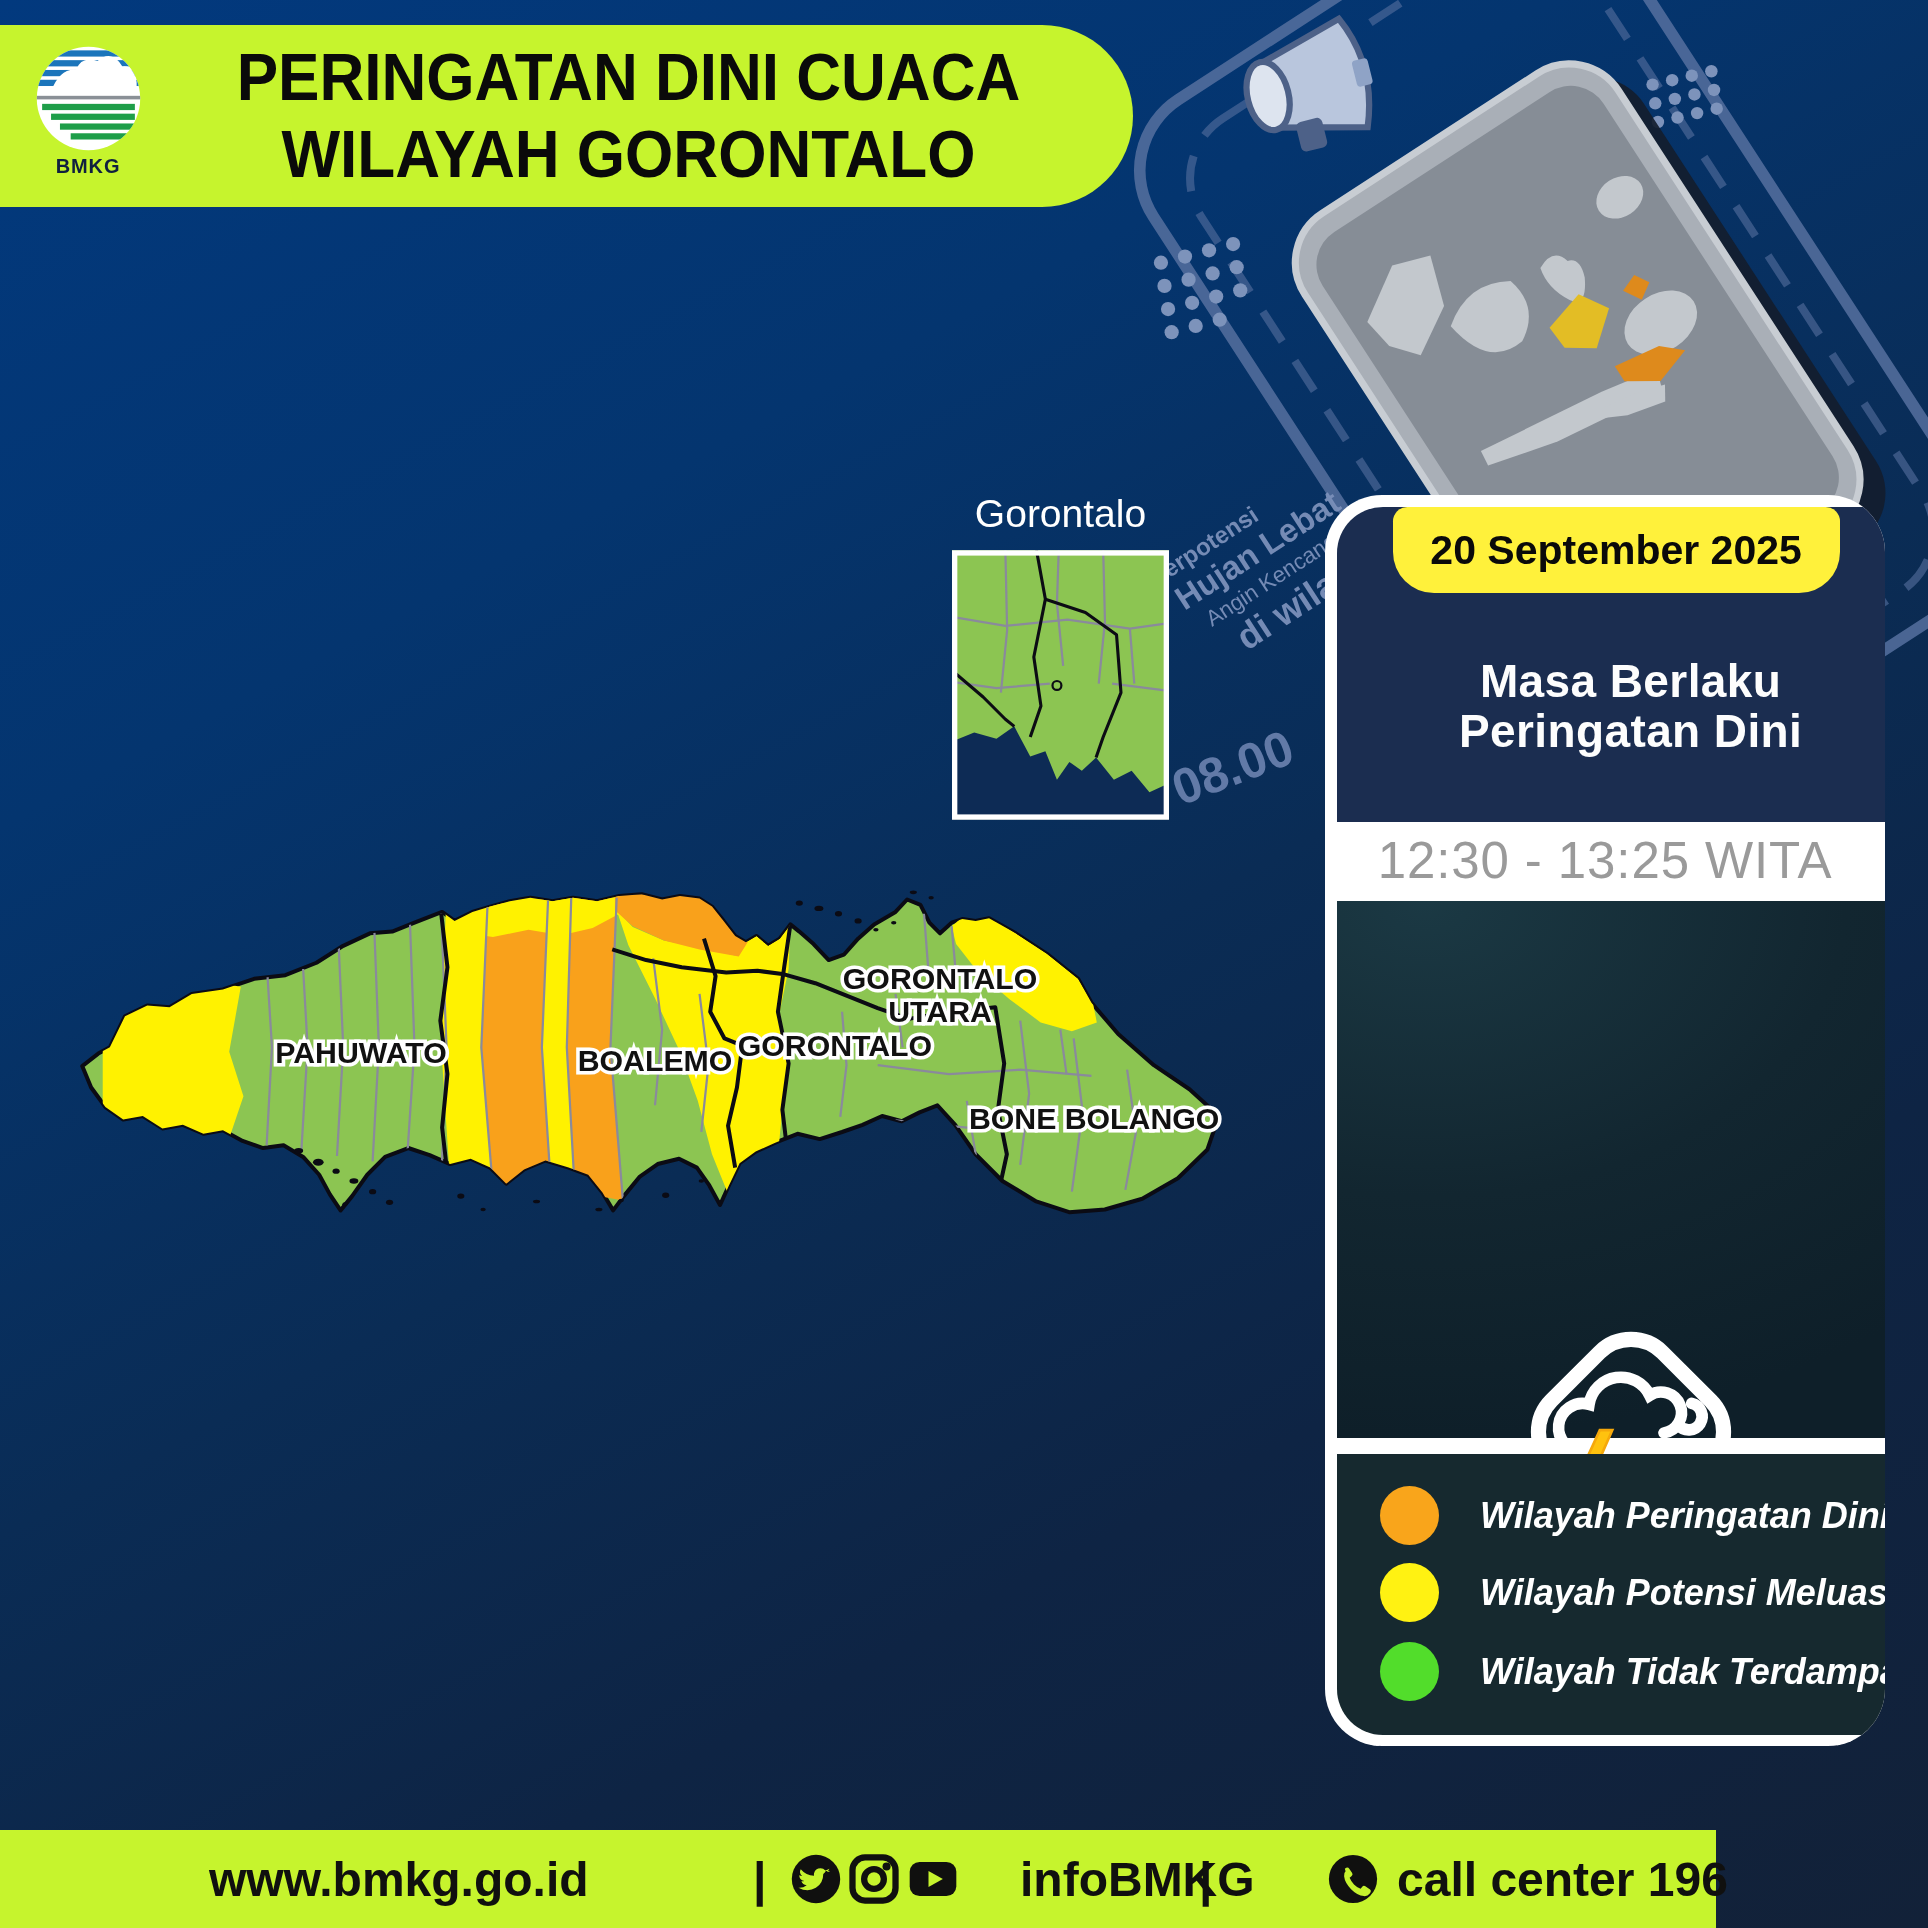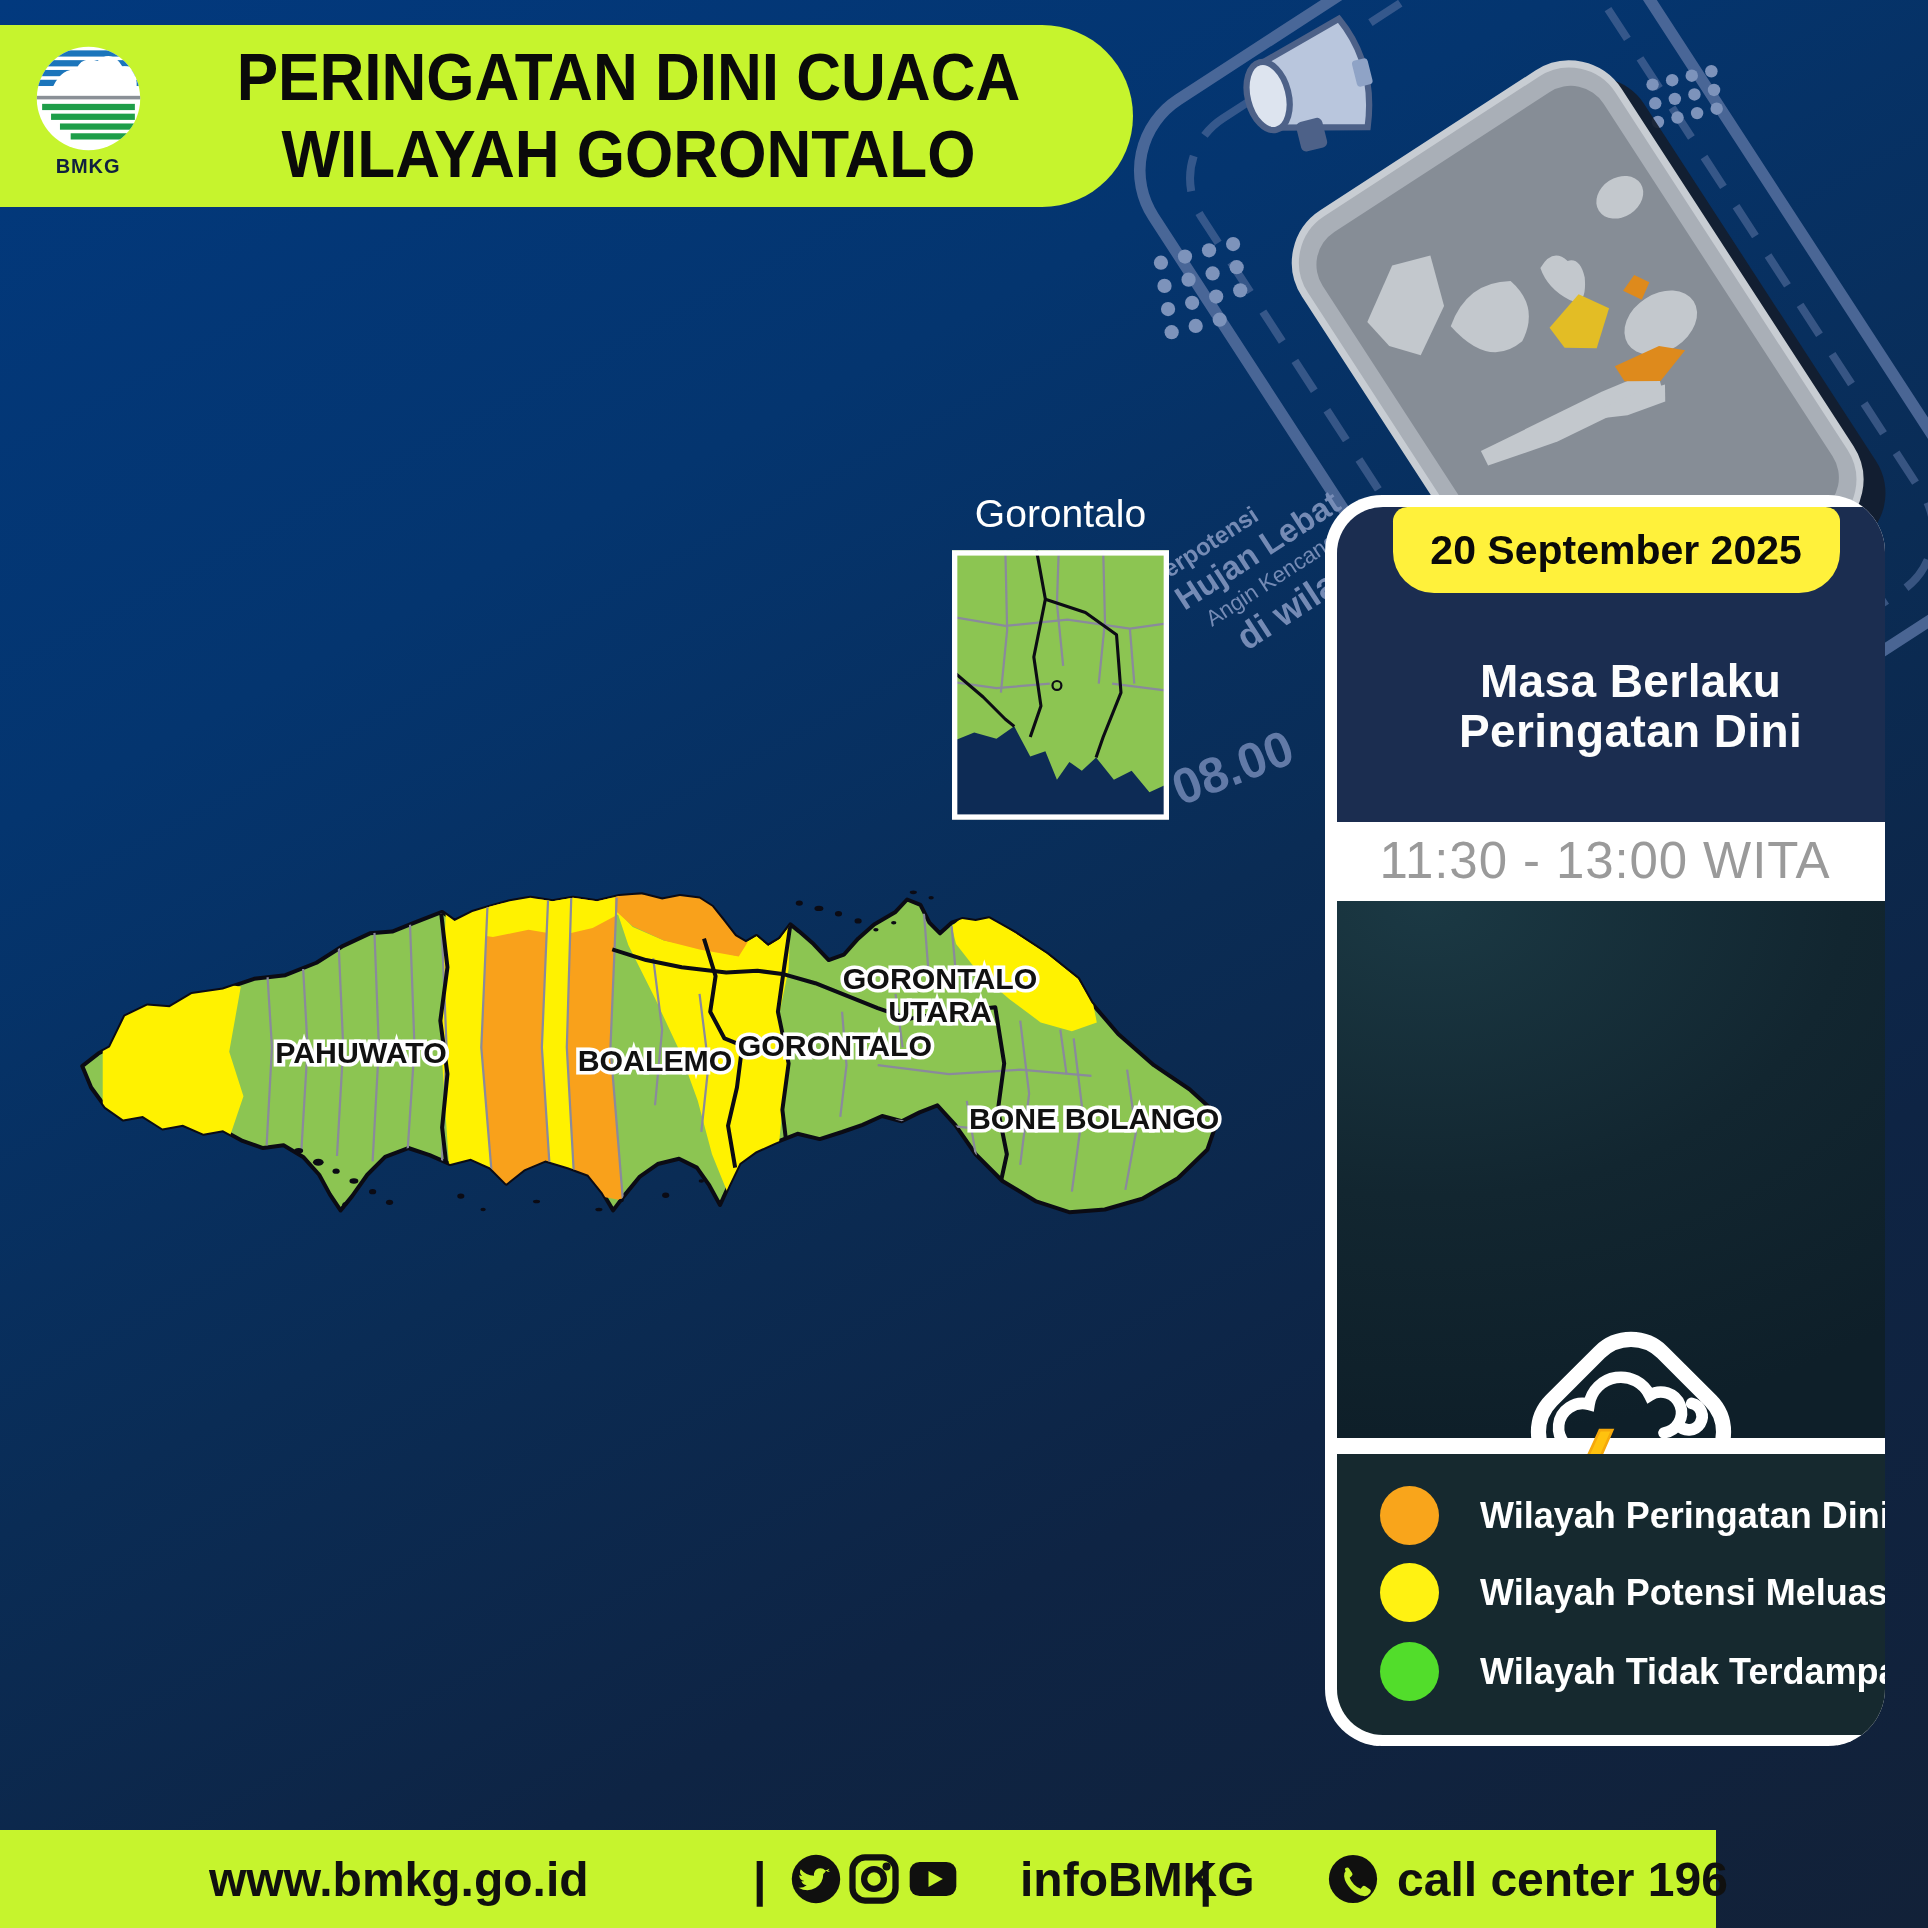--- a/index.html
+++ b/index.html
@@ -40,21 +40,21 @@
     border-radius:14.3px 14.3px 41px 41px;text-align:center;line-height:86px;
     font-size:41px;color:#0a0a0a;}
   .validity{position:absolute;left:0;top:149px;width:100%;text-align:center;color:#fdfdfd;
     font-size:46px;font-weight:bold;line-height:50px;letter-spacing:0.4px;}
   .wita{position:absolute;left:0;top:326px;width:100%;height:80px;line-height:80px;
     text-align:center;color:#9a9a9a;font-size:51px;letter-spacing:0.9px;}
   .icon-mountain{position:absolute;left:50%;top:638px;transform:translateX(-50%);width:383px;height:91px;}
   .icon-diamond{position:absolute;left:50%;top:415px;transform:translateX(-50%);width:273px;height:273px;}
   .desc{position:absolute;left:0;top:732px;width:100%;text-align:center;color:#fff;
     font-size:36px;line-height:42px;}
-  .legend-row{position:absolute;left:55px;height:59px;display:flex;align-items:center;}
+  .legend-row{position:absolute;left:55px;height:59px;display:flex;align-items:center;font-style:italic;}
   .legend-dot{width:59px;height:59px;border-radius:50%;flex:0 0 59px;}
   .legend-txt{margin-left:41px;color:#fff;font-size:36px;font-weight:bold;white-space:nowrap;}
   .dot-orange{background:#F9A51B;}.dot-yellow{background:#FFF212;}.dot-green{background:#52DD2B;}
   
   .footer{position:absolute;left:0;bottom:0;width:1716px;height:98px;background:#C6F42D;}
   .footer .f-item{position:absolute;top:50%;transform:translateY(-50%);color:#10100f;
     font-weight:bold;font-size:48px;white-space:nowrap;}
   .f-sep{font-weight:bold;font-size:52px;}
   .f-ico{position:absolute;top:50%;transform:translateY(-50%);}
 </style>
@@ -293,21 +293,21 @@
 
   <div class="card">
     <div class="box box1">
       <div class="date-pill" style="font-weight:bold;">20 September 2025</div>
       <div class="validity">
         <div>Masa Berlaku</div>
         <div>Peringatan Dini</div>
       </div>
     </div>
 
-    <div class="wita">11:30 - 13:00 WITA</div>
+    <div class="wita">12:30 - 13:25 WITA</div>
 
     <div class="box box2">
       <svg class="icon-mountain" viewBox="0 0 430 102">
         <path d="M8,98 L158,14 L212,38 L212,98 Z" fill="#F4F06E"></path>
         <path d="M212,98 L212,38 L245,10 L422,98 Z" fill="#E9E24A"></path>
       </svg>
       <svg class="icon-diamond" viewBox="0 0 306 306">
         <path d="M153,288 L131,247 L175,247 Z" fill="#ffffff"></path>
         <g transform="rotate(45 153 130)">
           <rect x="65" y="42" width="176" height="176" rx="50" fill="none" stroke="#ffffff" stroke-width="17"></rect>

